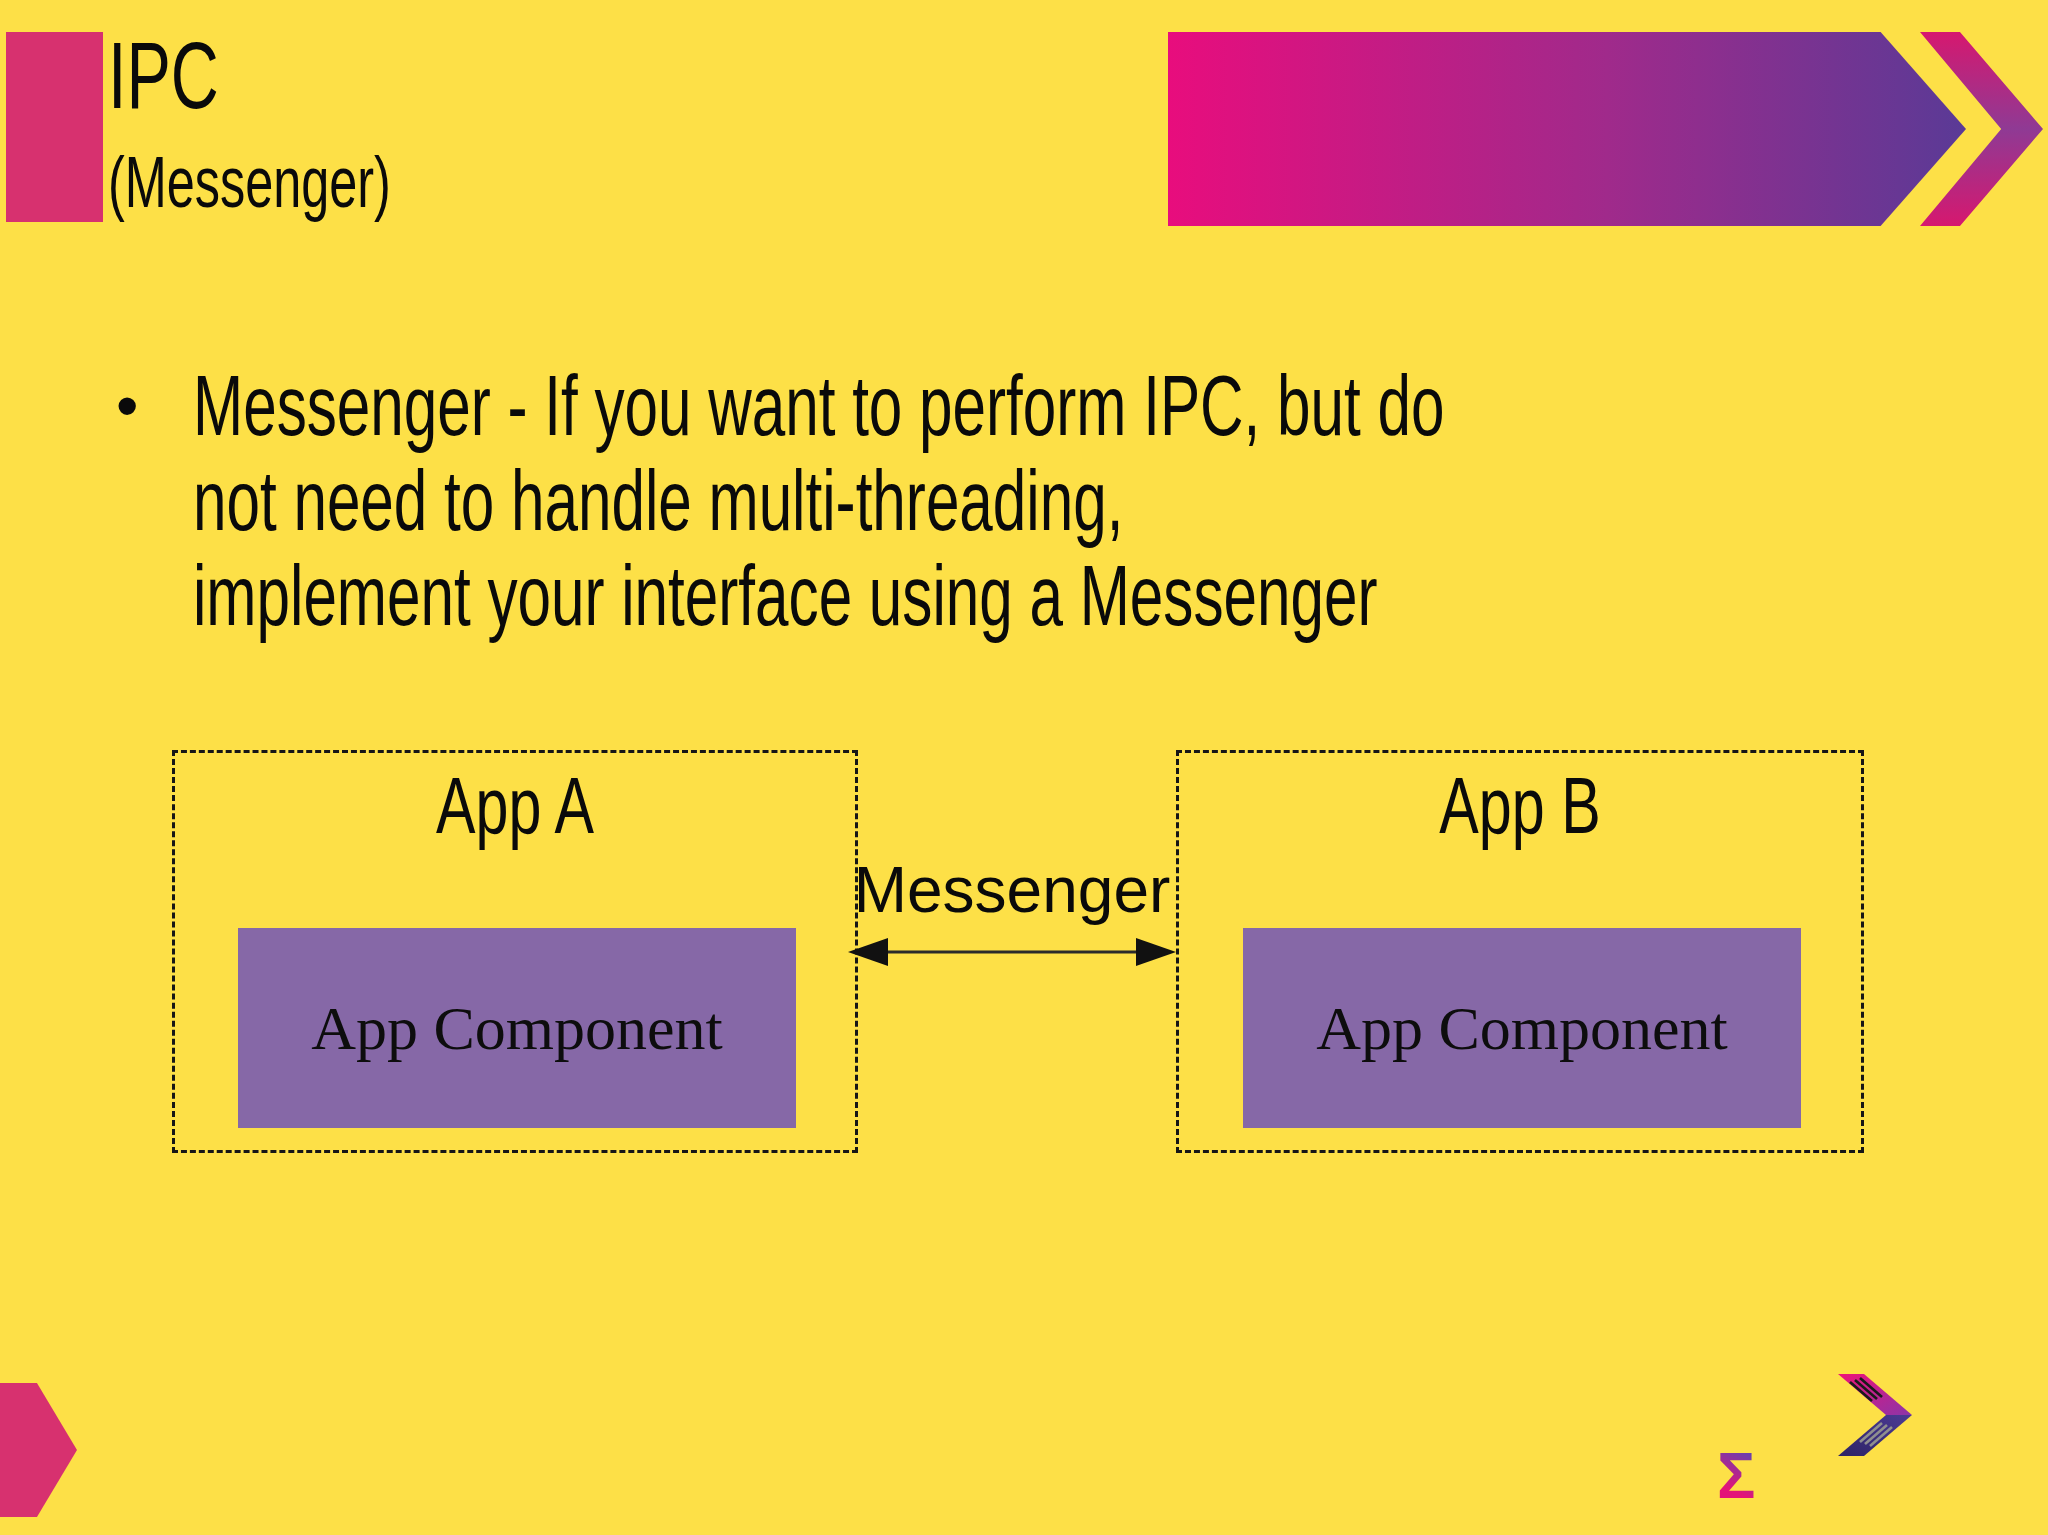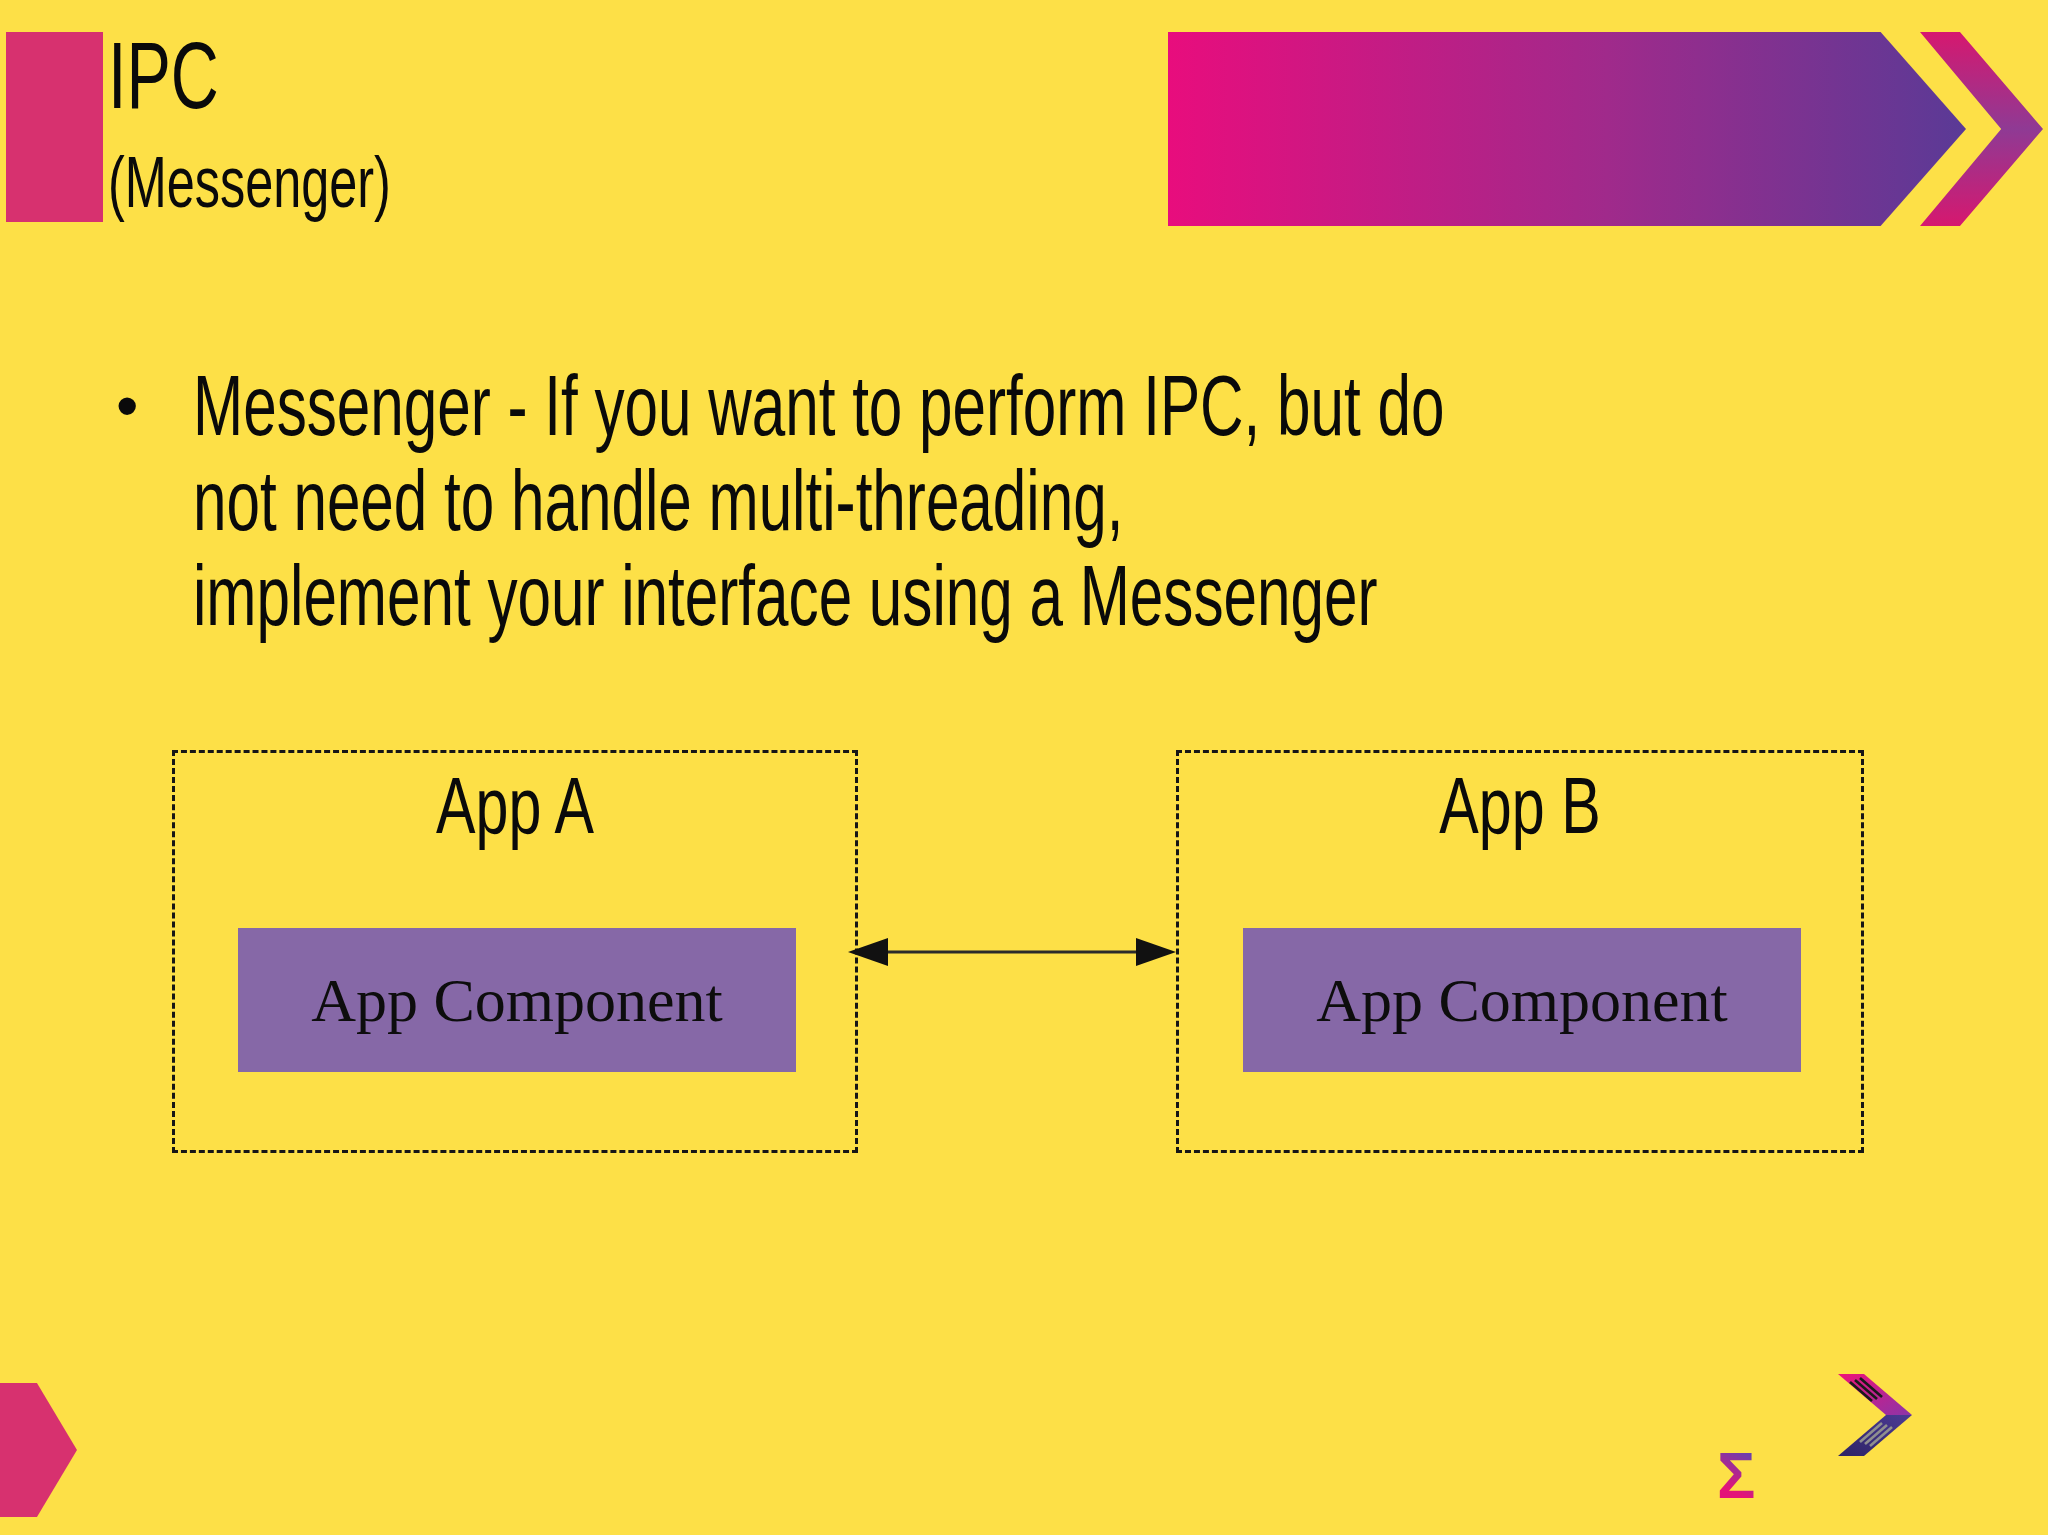--- a/index.html
+++ b/index.html
@@ -58,21 +58,21 @@
   .box-a { left:172px; top:750px; width:686px; height:403px; }
   .box-b { left:1176px; top:750px; width:688px; height:403px; }
   .box-title {
     position:absolute; top:766px; font-size:80px; line-height:1;
     text-align:center; transform:scaleX(0.74); transform-origin:50% 0;
     white-space:nowrap;
   }
   .box-title-a { left:172px; width:686px; }
   .box-title-b { left:1176px; width:688px; }
   .component {
-    position:absolute; width:558px; height:144px;
+    position:absolute; width:558px; height:200px;
     background:var(--component_purple,#8668a7);
     display:flex; align-items:center; justify-content:center;
     font-family:"Liberation Serif", serif; font-size:62px; color:#0d0d0d;
     white-space:nowrap;
   }
   .comp-a { left:238px; top:928px; }
   .comp-b { left:1243px; top:928px; }
 
   .msg-label {
     position:absolute; left:846px; top:858px; width:332px;
@@ -129,20 +129,21 @@
   <div class="component comp-a">
     <span>App Component</span>
   </div>
 
   <div class="dashed-box box-b"></div>
   <div class="box-title box-title-b">App B</div>
   <div class="component comp-b">
     <span>App Component</span>
   </div>
 
+  <div class="msg-label">Messenger</div>
   <svg class="msg-arrow" width="332" height="48" viewBox="0 0 332 48">
     <line x1="34" y1="24" x2="298" y2="24" stroke="#2b2b2b" stroke-width="3"></line>
     <polygon points="2,24 42,10 42,38" fill="#111111"></polygon>
     <polygon points="330,24 290,10 290,38" fill="#111111"></polygon>
   </svg>
 
   <div class="corner-accent"></div>
 
   <div class="logo">
     <svg class="logo-emblem" viewBox="0 0 74 82">

